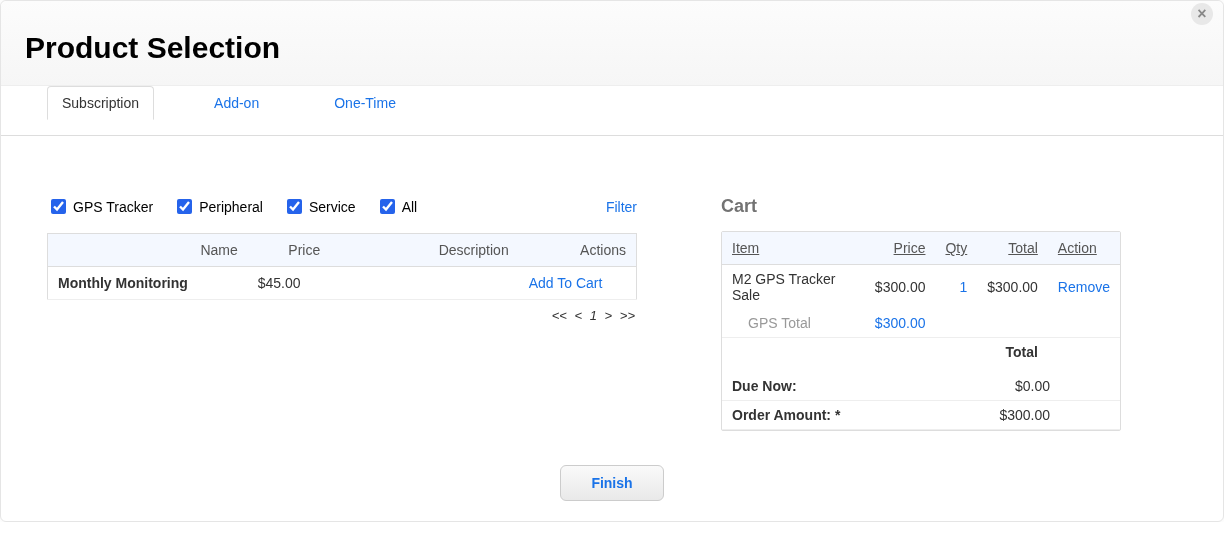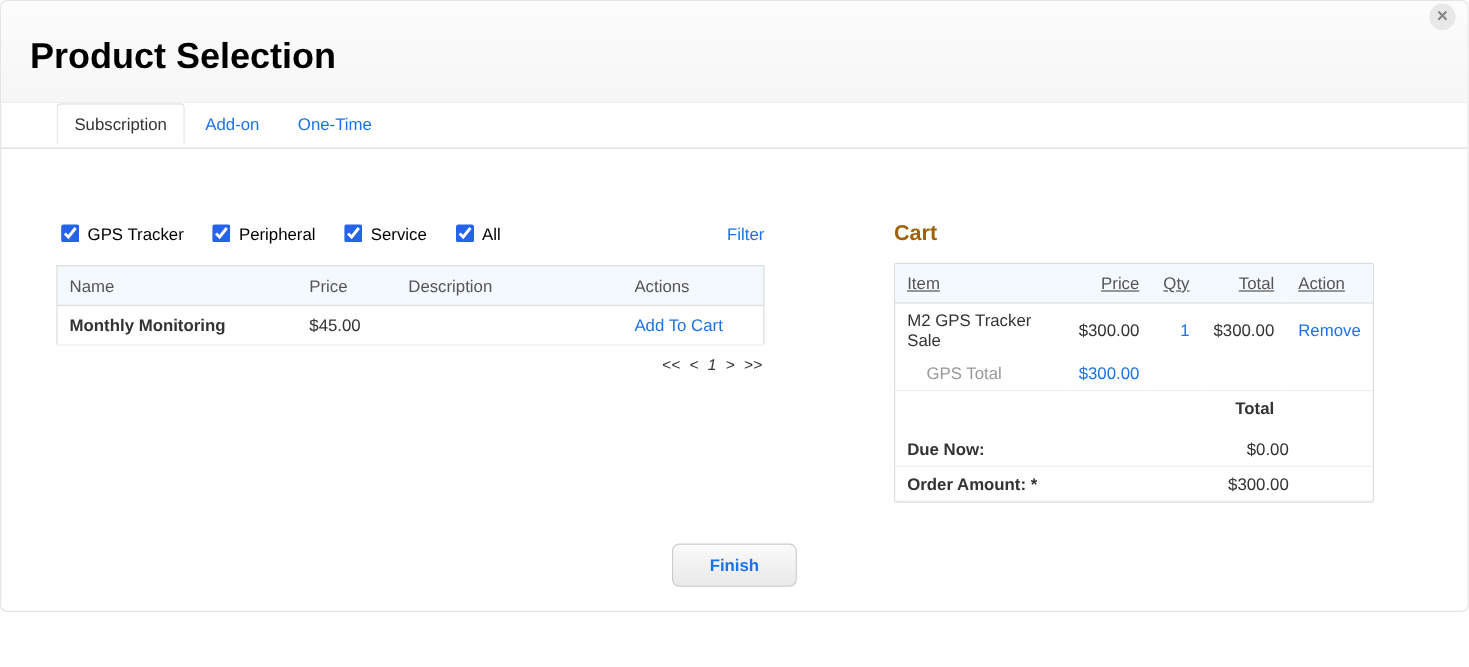--- a/index.html
+++ b/index.html
@@ -41,47 +41,48 @@
     border-radius: 50%;
     background: #e8e8e8;
     color: #888;
     font-size: 16px;
     line-height: 22px;
     text-align: center;
     font-weight: 700;
     cursor: pointer;
   }
   .tabs {
-    margin: -1px 0 4px 46px;
+    margin: -1px 0 16px 46px;
     padding: 0;
     list-style: none;
     position: relative;
     top: 1px;
     display: flex;
+    gap: 43px;
   }
   .tabs li {
     padding: 8px 14px;
     font-size: 14px;
     color: #1a73e8;
     cursor: pointer;
     border: 1px solid transparent;
     margin-right: 2px;
   }
   .tabs li.active {
     color: #333;
     background: #fff;
     border: 1px solid #ddd;
     border-bottom-color: #fff;
     border-radius: 4px 4px 0 0;
   }
   .tab-body {
     border-top: 1px solid #ddd;
     padding: 60px 46px 20px 46px;
     display: flex;
-    gap: 108px;
+    gap: 84px;
     align-items: flex-start;
   }
   .left-col {
     flex: 0 0 590px;
   }
   .right-col {
     flex: 0 0 400px;
   }
   .filter-row {
     display: flex;
@@ -110,21 +111,21 @@
   }
   table {
     width: 100%;
     border-collapse: collapse;
     border: 1px solid #ddd;
   }
   thead th {
     background: #f4f8ff;
     font-weight: 400;
     color: #555;
-    text-align: left;
+    text-align: right;
     padding: 8px 10px;
     border-bottom: 1px solid #ddd;
     font-size: 14px;
   }
   tbody td {
     padding: 8px 10px;
     border-bottom: 1px solid #eee;
     font-size: 14px;
     color: #333;
   }
@@ -141,21 +142,21 @@
     text-align: right;
     font-size: 13px;
     color: #333;
     margin-top: 8px;
   }
   .pager span { cursor: pointer; padding: 0 2px; font-style: italic; }
   .cart-title {
     font-size: 18px;
     font-weight: 700;
     margin: 0 0 14px 0;
-    color: #a16207;
+    color: #737373;
   }
   .cart-table thead th { text-align: left; text-decoration: underline; }
   .cart-table thead th.r, .cart-table tbody td.r { text-align: right; }
   .cart-table tbody td { border-bottom: none; padding: 6px 10px; }
   .cart-sub td { color: #999; padding-top: 2px; padding-bottom: 10px; }
   .cart-sub .link { color: #1a73e8; }
   .cart-total-row td { font-weight: 700; padding-top: 4px; border-top: 1px solid #eee; }
   .summary {
     margin-top: 6px;
     width: 100%;

